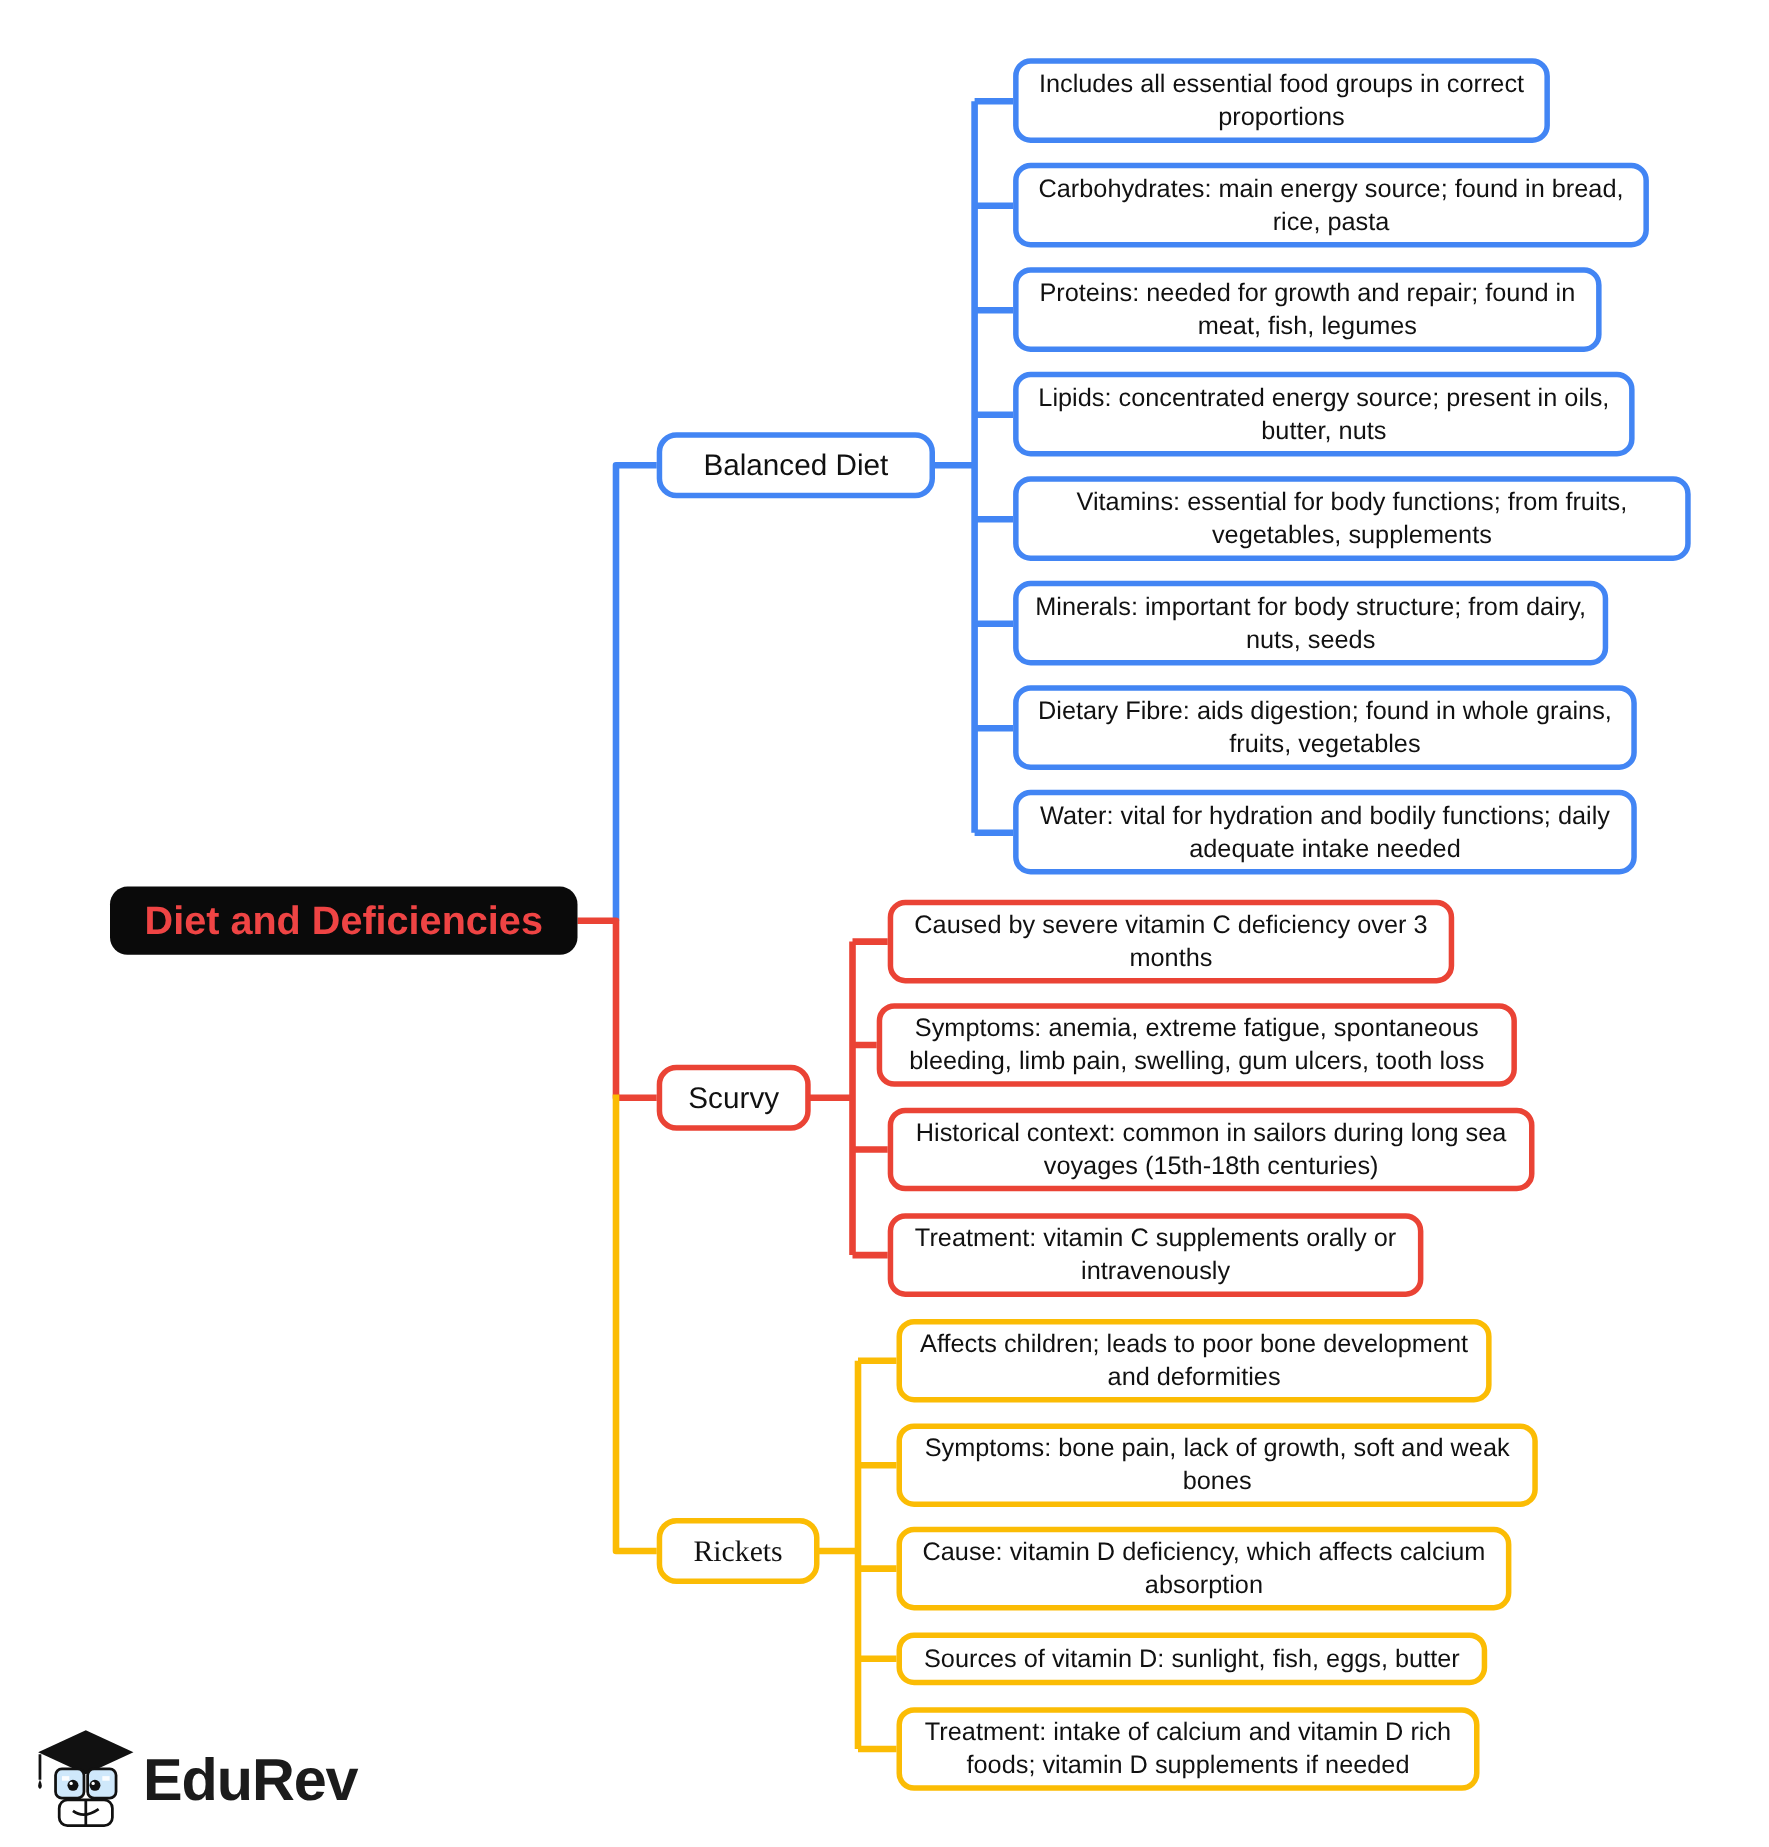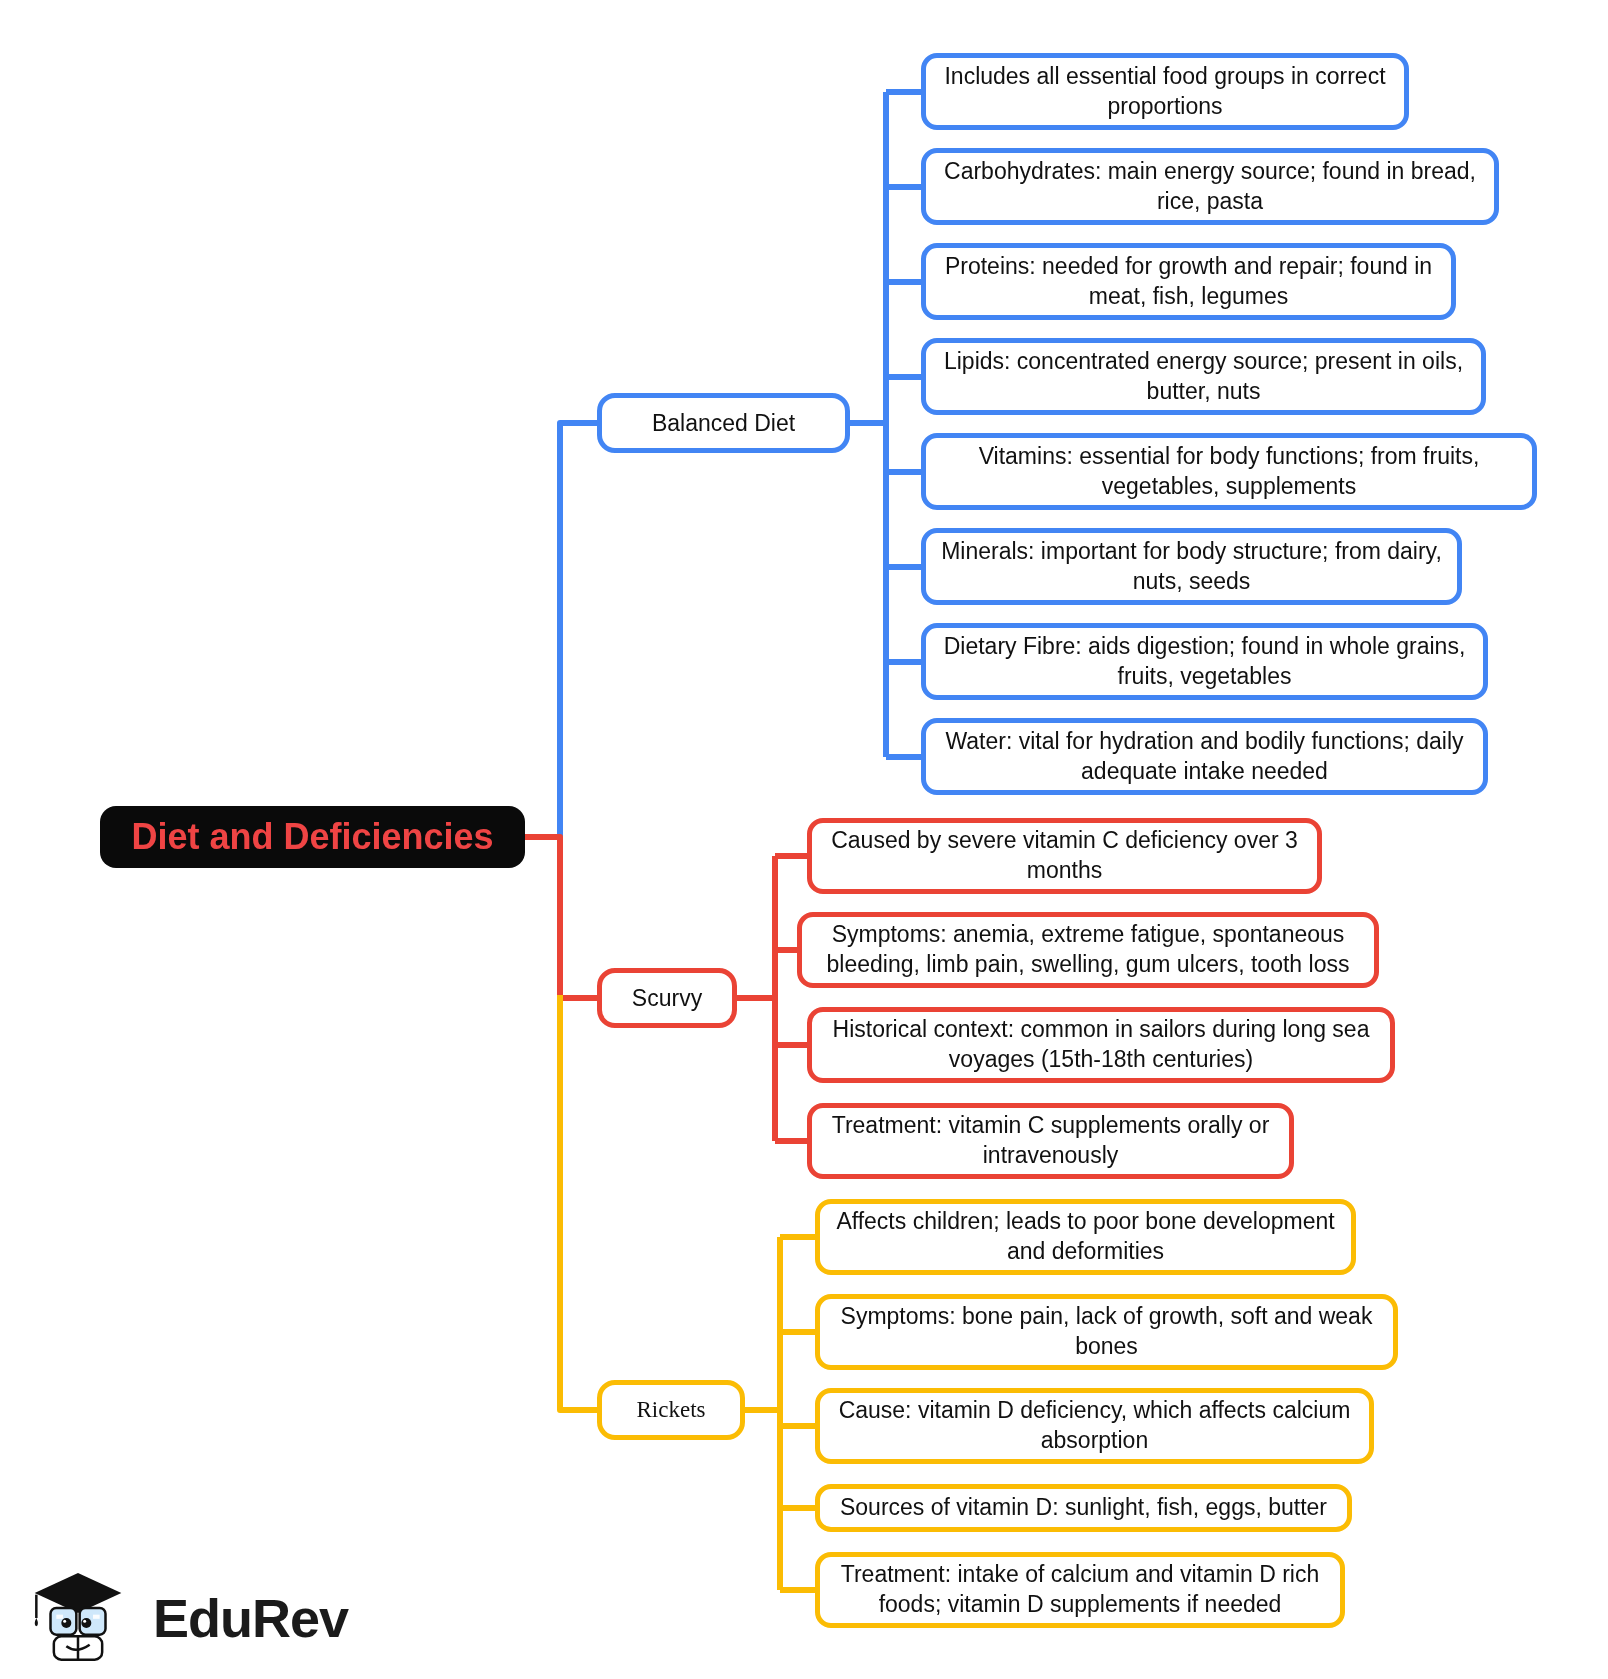--- a/index.html
+++ b/index.html
@@ -3,26 +3,26 @@
 <meta charset="utf-8">
 <style>
   html,body{margin:0;padding:0;background:#ffffff;}
   .canvas{position:relative;width:1608px;height:1679px;background:#ffffff;overflow:hidden;
           font-family:"Liberation Sans", sans-serif;color:#111;}
   svg.connectors{position:absolute;left:0;top:0;z-index:1;}
   .node{position:absolute;z-index:2;box-sizing:border-box;display:flex;align-items:center;
         justify-content:center;text-align:center;background:#ffffff;}
   .root{background:#0a0a0a;color:#ef4444;font-weight:bold;font-size:36px;border-radius:16px;
         padding:0 12px;}
-  .branch{font-size:23px;border-radius:18px;border:5px solid;}
+  .branch{font-size:27px;border-radius:18px;border:5px solid;}
   .leaf{font-size:23px;line-height:1.3;border-radius:16px;border:5px solid;padding:2px 12px;}
   .blue{border-color:#4285F4;}
   .red{border-color:#EA4335;}
   .yellow{border-color:#FBBC04;}
-  .logo{position:absolute;left:28px;top:1568px;display:flex;align-items:center;gap:25px;z-index:2;}
+  .logo{position:absolute;left:28px;top:1568px;display:flex;align-items:center;gap:2px;z-index:2;}
   .logo-text{font-size:54px;font-weight:bold;color:#1b1b1b;letter-spacing:-1px;}
 </style>
 </head>
 <body>
 
 <div class="canvas">
 
   <svg class="connectors" width="1608" height="1679" viewBox="0 0 1608 1679" fill="none" stroke-width="6" stroke-linejoin="round" stroke-linecap="butt">
     <g stroke="#4285F4">
       <path d="M 560 837 L 560 423 L 597 423"></path>

